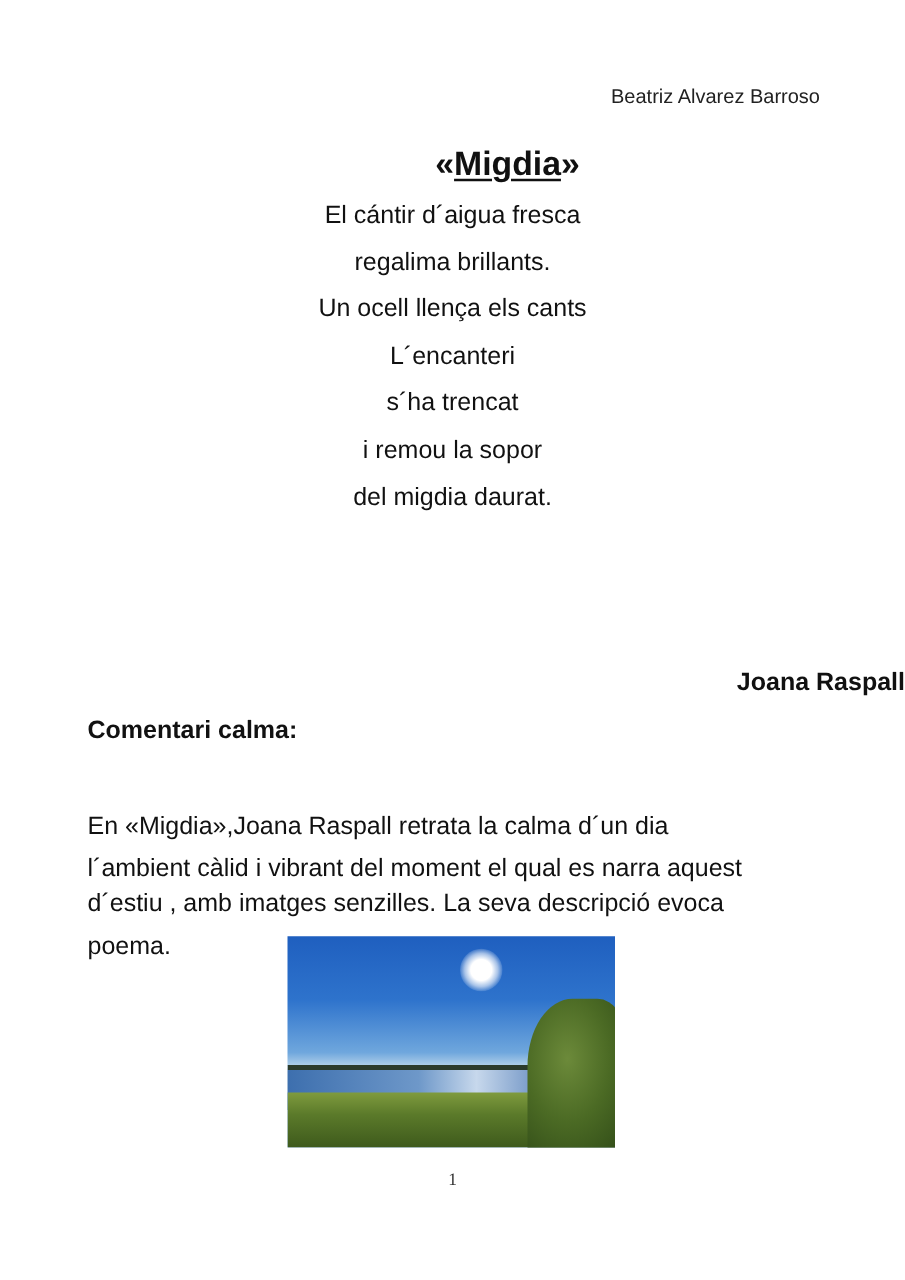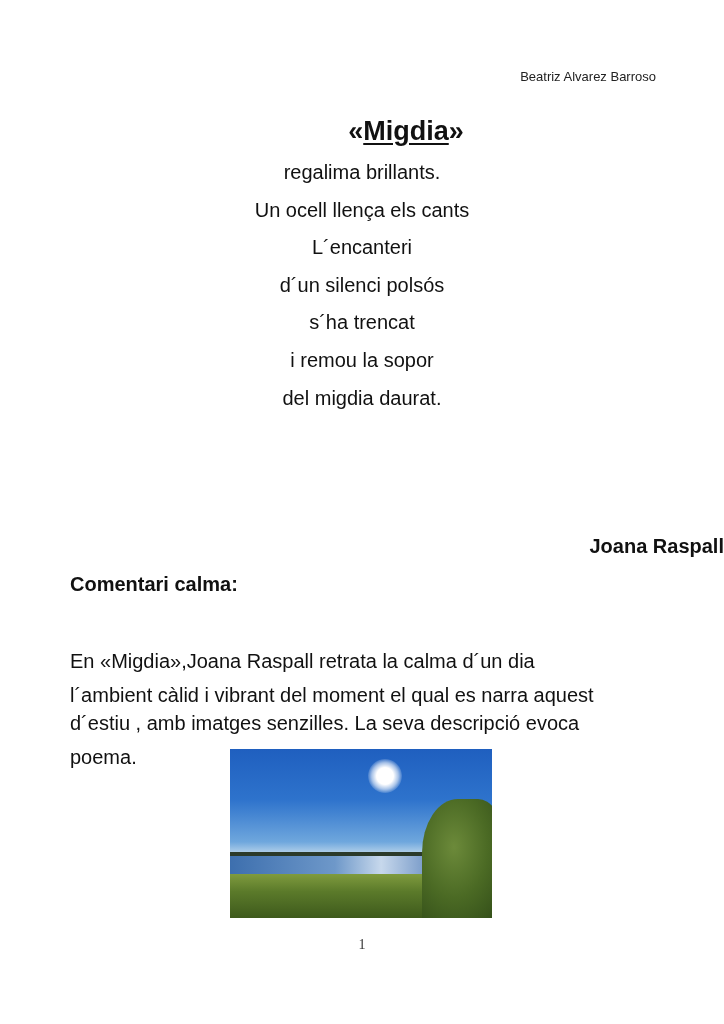--- a/index.html
+++ b/index.html
@@ -1,18 +1,18 @@
 <!DOCTYPE html>
 <html><head>
 <meta charset="utf-8">
 <style>
   html, body { margin:0; padding:0; background:#ffffff; }
   body { width:724px; height:1024px; position:relative; overflow:hidden;
          font-family:"Liberation Sans", sans-serif; color:#111; }
-  .author { position:absolute; top:69px; right:68px; font-size:13px; color:#222; }
+  .author { position:absolute; top:69px; right:68px; font-size:16px; color:#222; }
   .title { position:absolute; top:116px; left:0; width:724px; text-align:center;
            font-size:27px; font-weight:bold; color:#111;padding-left:44px; }
   .title .u { text-decoration:underline; text-decoration-thickness:2px; text-underline-offset:3px; }
   .poem { position:absolute; top:157px; left:0; width:724px; text-align:center; }
   .poem .line { height:37.6px; line-height:30px; font-size:20px; color:#111; }
   .poet { position:absolute; top:535px; left:0; width:724px; text-align:right;
           font-size:20px; font-weight:bold; }
   .comment-h { position:absolute; top:573px; left:70px; font-size:20px; font-weight:bold; }
   .comment { position:absolute; top:607px; left:70px; width:600px; font-size:20px;margin-top:40px; }
   .comment .cl { height:34px; line-height:28px; white-space:nowrap; }
@@ -32,24 +32,24 @@
            font-family:"Liberation Serif", serif; font-size:14px; color:#333; }
 </style>
 </head>
 <body>
 
 <div class="author">Beatriz Alvarez Barroso</div>
 
 <div class="title"><span>«</span><span class="u">Migdia</span><span>»</span></div>
 
 <div class="poem">
+  <div class="line">El cántir d´aigua fresca</div>
   <div class="line">regalima brillants.</div>
   <div class="line">Un ocell llença els cants</div>
   <div class="line">L´encanteri</div>
-  <div class="line">d´un silenci polsós</div>
   <div class="line">s´ha trencat</div>
   <div class="line">i remou la sopor</div>
   <div class="line">del migdia daurat.</div>
 </div>
 
 <div class="poet">Joana Raspall</div>
 
 <div class="comment-h">Comentari calma:</div>
 
 <div class="comment">

